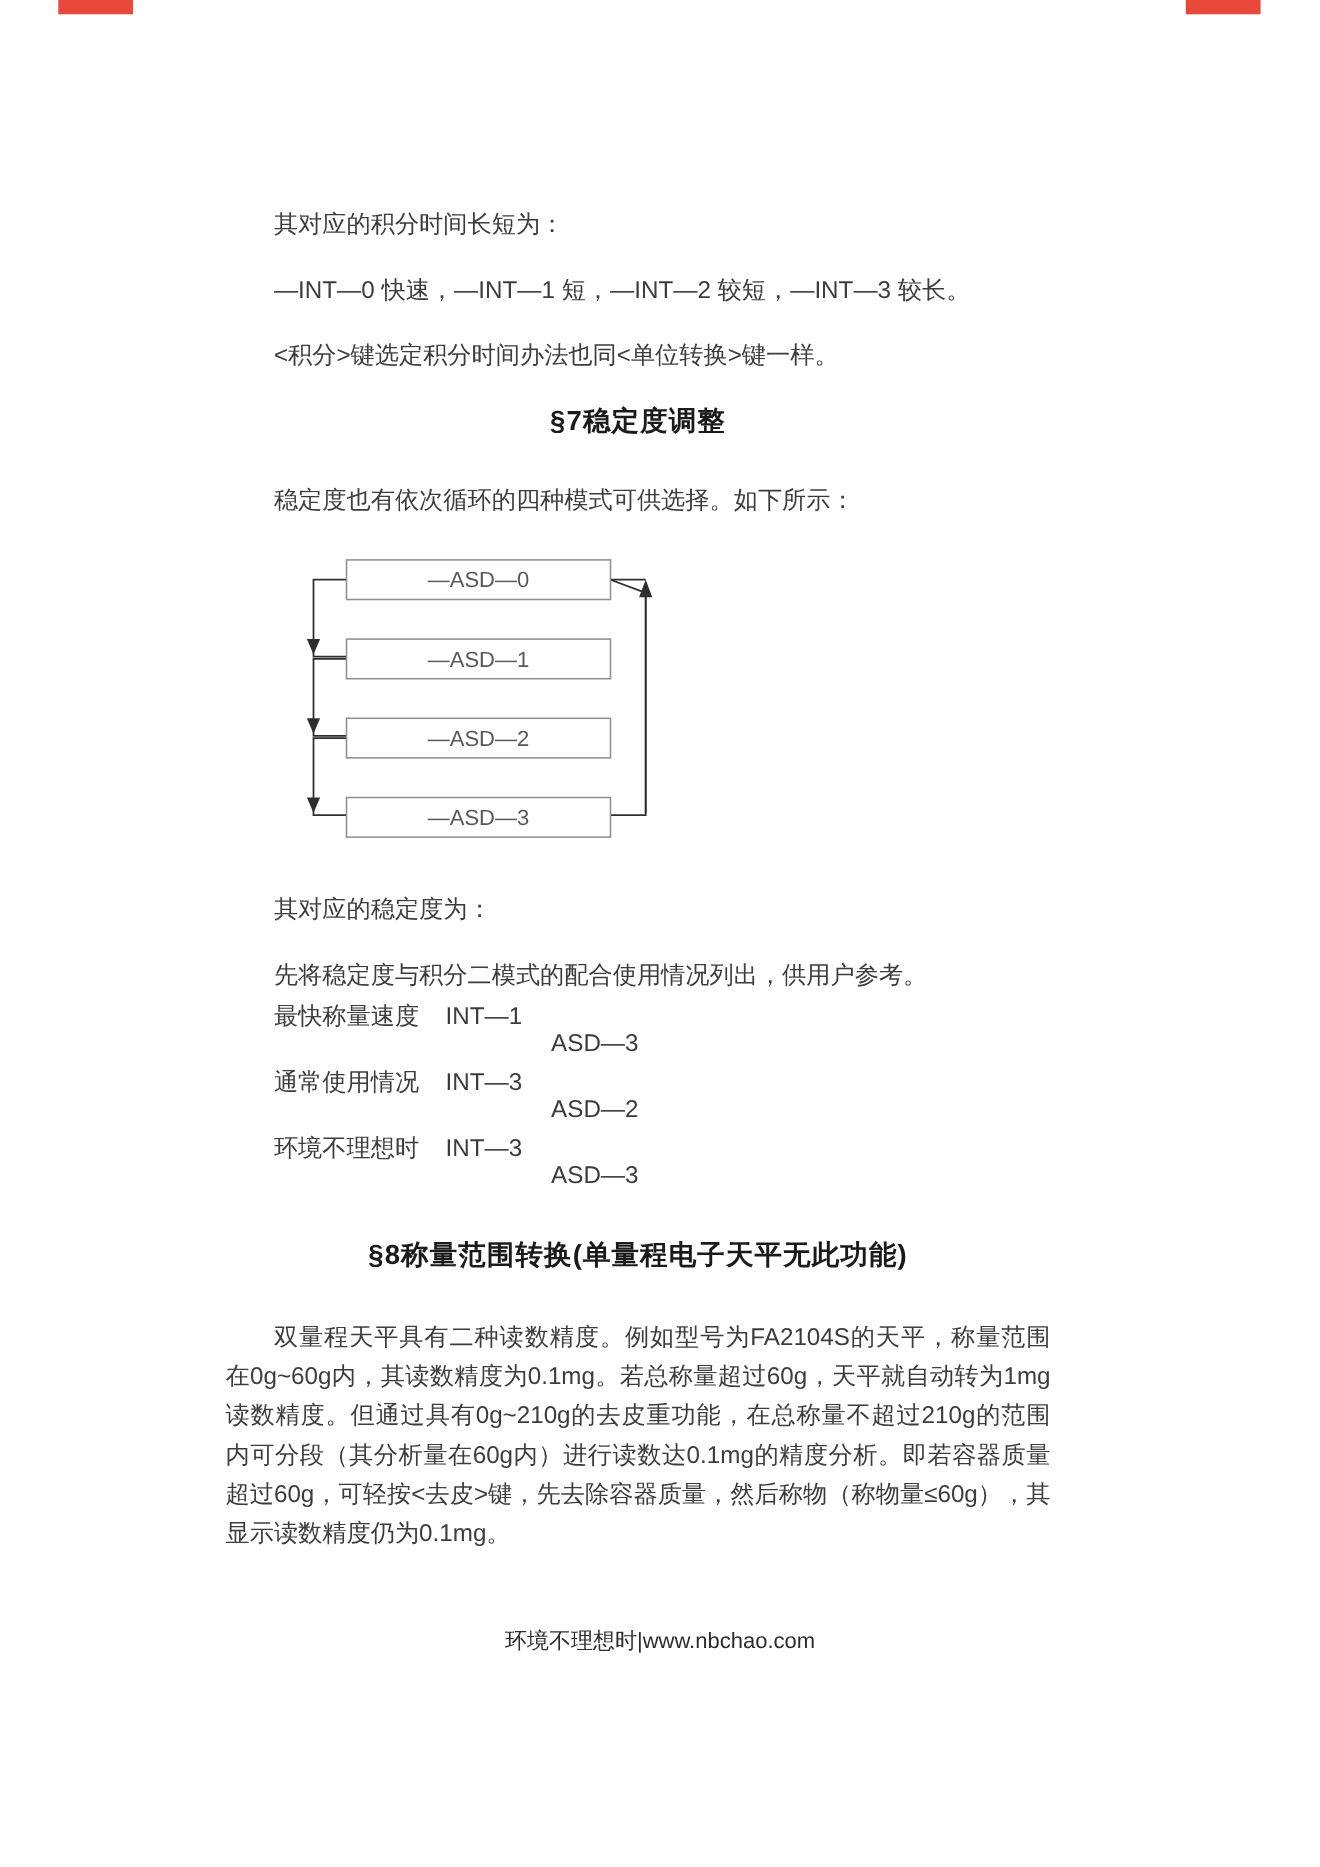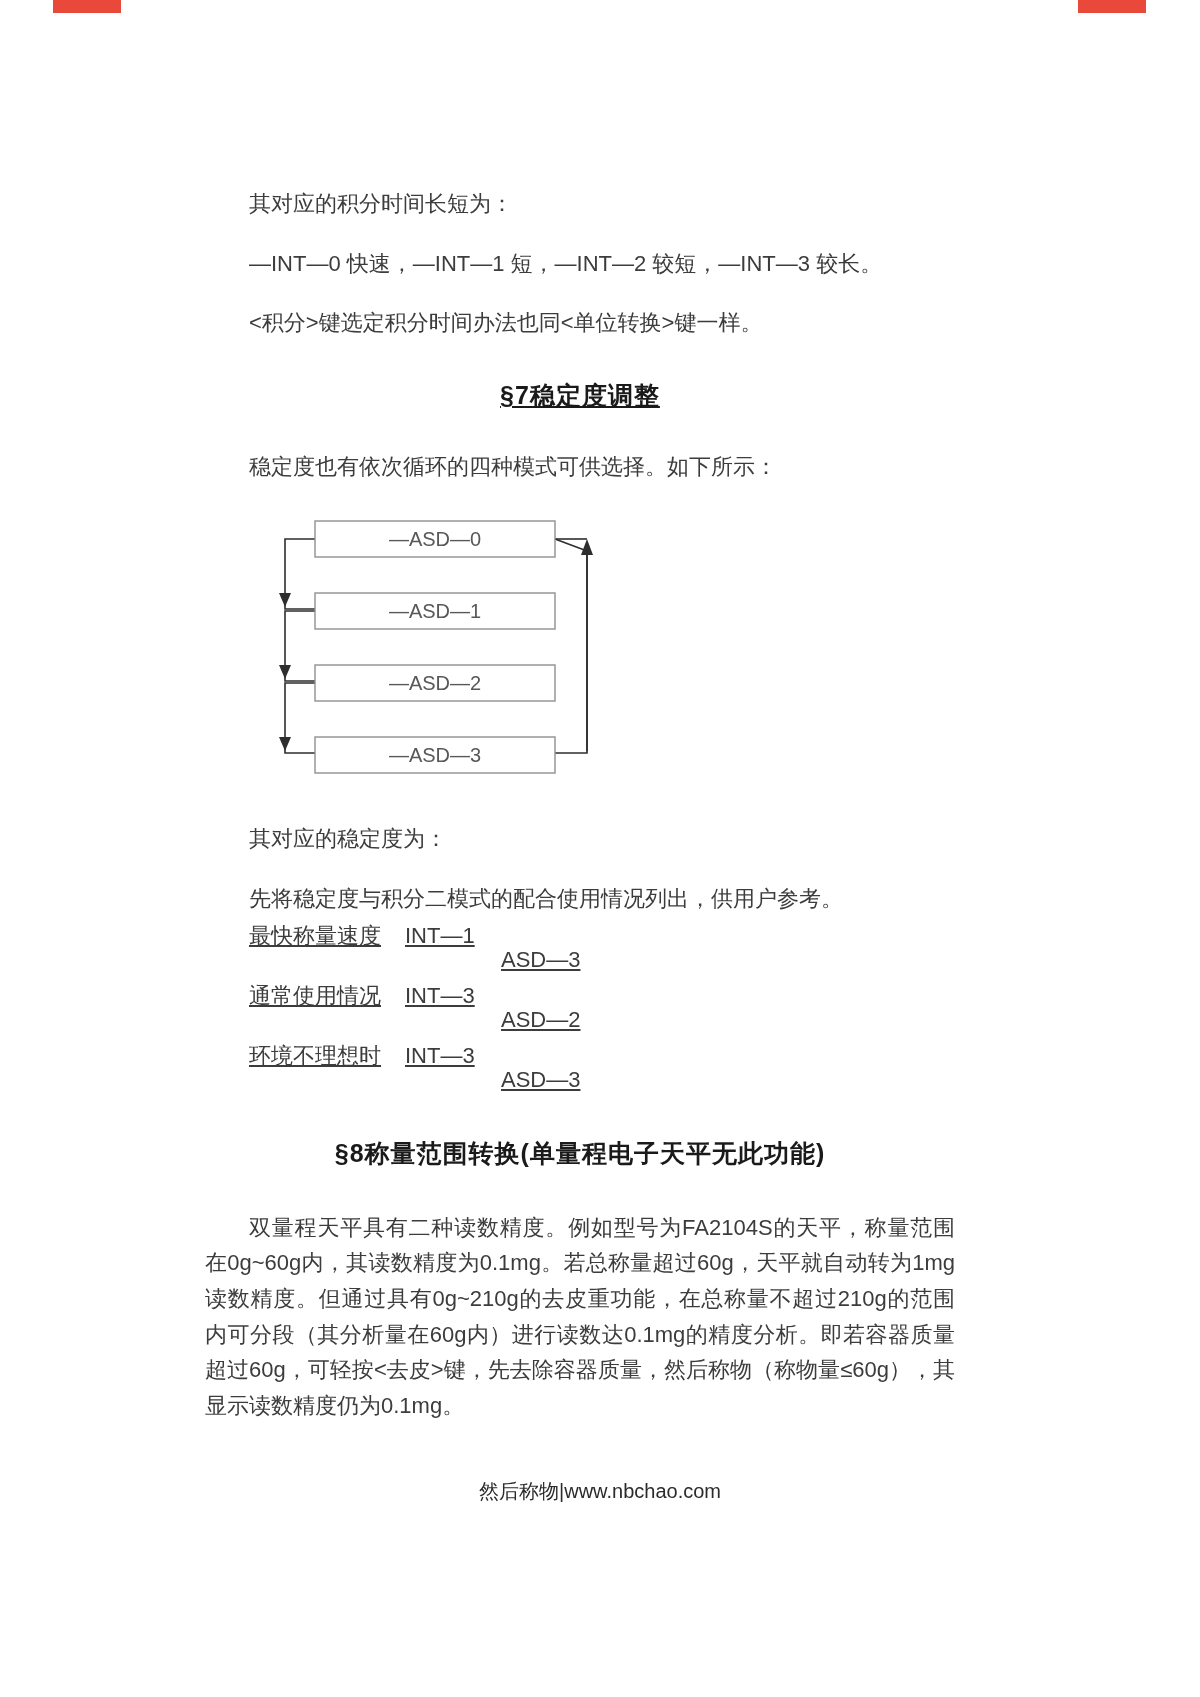--- a/index.html
+++ b/index.html
@@ -35,40 +35,40 @@
   .para { color: #3c3c3c; margin-top: 24px; }
   .ind  { text-indent: 2em; }
 
   .heading {
     text-align: center;
     font-weight: bold;
     color: #1a1a1a;
     font-size: 25px;
     letter-spacing: 1px;
   }
-  .heading.s7 { margin-top: 34px; margin-bottom: 34px; text-decoration: underline; }
+  .heading.s7 { margin-top: 22px; margin-bottom: 34px; }
   .heading.s8 { margin-top: 36px; margin-bottom: 36px; }
 
   .diagram-wrap {
     width: 100%;
     display: flex;
     justify-content: flex-start;
     margin: 22px 0 28px 0;
   }
   .flow-box-text {
     font-family: "Liberation Sans", sans-serif;
     font-size: 20px;
     fill: #585858;
   }
   .flow-line { stroke: #2e2e2e; stroke-width: 1.6; fill: none; }
   .flow-arrow { fill: #2e2e2e; stroke: none; }
   .flow-rect { fill: #ffffff; stroke: #8f8f8f; stroke-width: 1.4; }
 
   .mode-table { margin-top: 2px; }
-  .mode-row { display: flex; padding-left: 44px; text-decoration: underline; }
+  .mode-row { display: flex; padding-left: 44px; }
   .mode-row .col-label { width: 156px; }
   .mode-row .col-int   { width: 96px; }
   .mode-row .col-asd   { width: auto; margin-top: 24px; }
 
   .body-justify { text-align: justify; }
 
   .footer {
     position: absolute;
     top: 1478px;
     left: 0;
@@ -146,15 +146,15 @@
         <span class="col-asd">ASD—3</span>
       </div>
     </div>
 
     <h2 class="heading s8">§8称量范围转换(单量程电子天平无此功能)</h2>
 
     <p class="para ind body-justify">双量程天平具有二种读数精度。例如型号为FA2104S的天平，称量范围在0g~60g内，其读数精度为0.1mg。若总称量超过60g，天平就自动转为1mg读数精度。但通过具有0g~210g的去皮重功能，在总称量不超过210g的范围内可分段（其分析量在60g内）进行读数达0.1mg的精度分析。即若容器质量超过60g，可轻按&lt;去皮&gt;键，先去除容器质量，然后称物（称物量≤60g），其显示读数精度仍为0.1mg。</p>
 
   </div>
 
-  <div class="footer">然后称物|www.nbchao.com</div>
+  <div class="footer">环境不理想时|www.nbchao.com</div>
 
 </div>
 
 </body></html>

